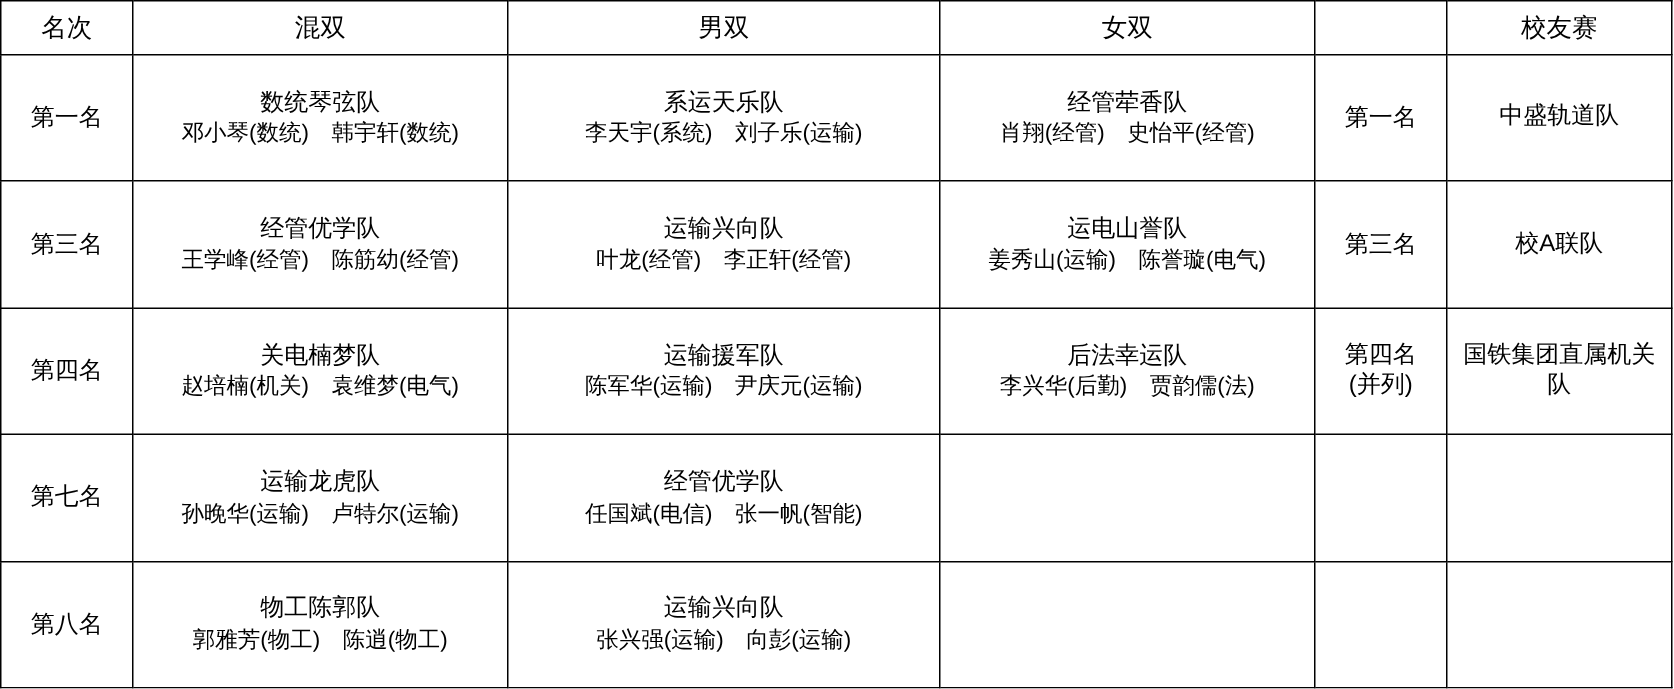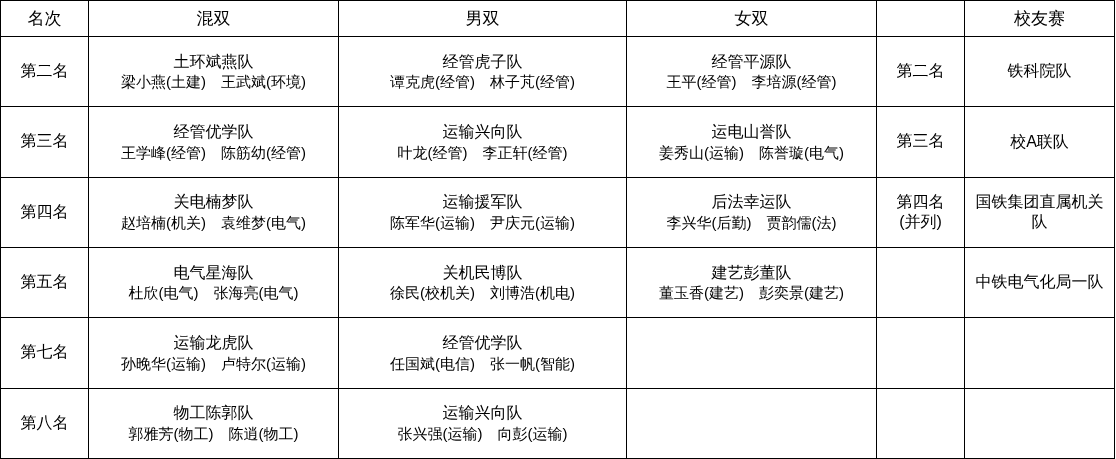--- a/index.html
+++ b/index.html
@@ -81,38 +81,38 @@
   <tbody>
     <tr class="hdr">
       <td>名次</td>
       <td>混双</td>
       <td>男双</td>
       <td>女双</td>
       <td></td>
       <td>校友赛</td>
     </tr>
 
-
     <tr>
-      <td class="rank-cell">第二名</td>
+      <td class="rank-cell">第一名</td>
       <td class="team">
-        <span class="tname">土环斌燕队</span>
-        <span class="members">梁小燕(土建)　王武斌(环境)</span>
+        <span class="tname">数统琴弦队</span>
+        <span class="members">邓小琴(数统)　韩宇轩(数统)</span>
       </td>
       <td class="team">
-        <span class="tname">经管虎子队</span>
-        <span class="members">谭克虎(经管)　林子芃(经管)</span>
+        <span class="tname">系运天乐队</span>
+        <span class="members">李天宇(系统)　刘子乐(运输)</span>
       </td>
       <td class="team">
-        <span class="tname">经管平源队</span>
-        <span class="members">王平(经管)　李培源(经管)</span>
+        <span class="tname">经管荦香队</span>
+        <span class="members">肖翔(经管)　史怡平(经管)</span>
       </td>
-      <td class="rank-cell">第二名</td>
-      <td class="alumni-cell">铁科院队</td>
+      <td class="rank-cell">第一名</td>
+      <td class="alumni-cell">中盛轨道队</td>
     </tr>
+
 
     <tr>
       <td class="rank-cell">第三名</td>
       <td class="team">
         <span class="tname">经管优学队</span>
         <span class="members">王学峰(经管)　陈筋幼(经管)</span>
       </td>
       <td class="team">
         <span class="tname">运输兴向队</span>
         <span class="members">叶龙(经管)　李正轩(经管)</span>
@@ -139,37 +139,20 @@
         <span class="tname">后法幸运队</span>
         <span class="members">李兴华(后勤)　贾韵儒(法)</span>
       </td>
       <td class="rank-cell">
         <span class="sub">第四名</span>
         <span class="sub">(并列)</span>
       </td>
       <td class="alumni-cell">国铁集团直属机关队</td>
     </tr>
 
-    <tr>
-      <td class="rank-cell">第五名</td>
-      <td class="team">
-        <span class="tname">电气星海队</span>
-        <span class="members">杜欣(电气)　张海亮(电气)</span>
-      </td>
-      <td class="team">
-        <span class="tname">关机民博队</span>
-        <span class="members">徐民(校机关)　刘博浩(机电)</span>
-      </td>
-      <td class="team">
-        <span class="tname">建艺彭董队</span>
-        <span class="members">董玉香(建艺)　彭奕景(建艺)</span>
-      </td>
-      <td class="rank-cell"></td>
-      <td class="alumni-cell">中铁电气化局一队</td>
-    </tr>
 
 
     <tr>
       <td class="rank-cell">第七名</td>
       <td class="team">
         <span class="tname">运输龙虎队</span>
         <span class="members">孙晚华(运输)　卢特尔(运输)</span>
       </td>
       <td class="team">
         <span class="tname">经管优学队</span>

